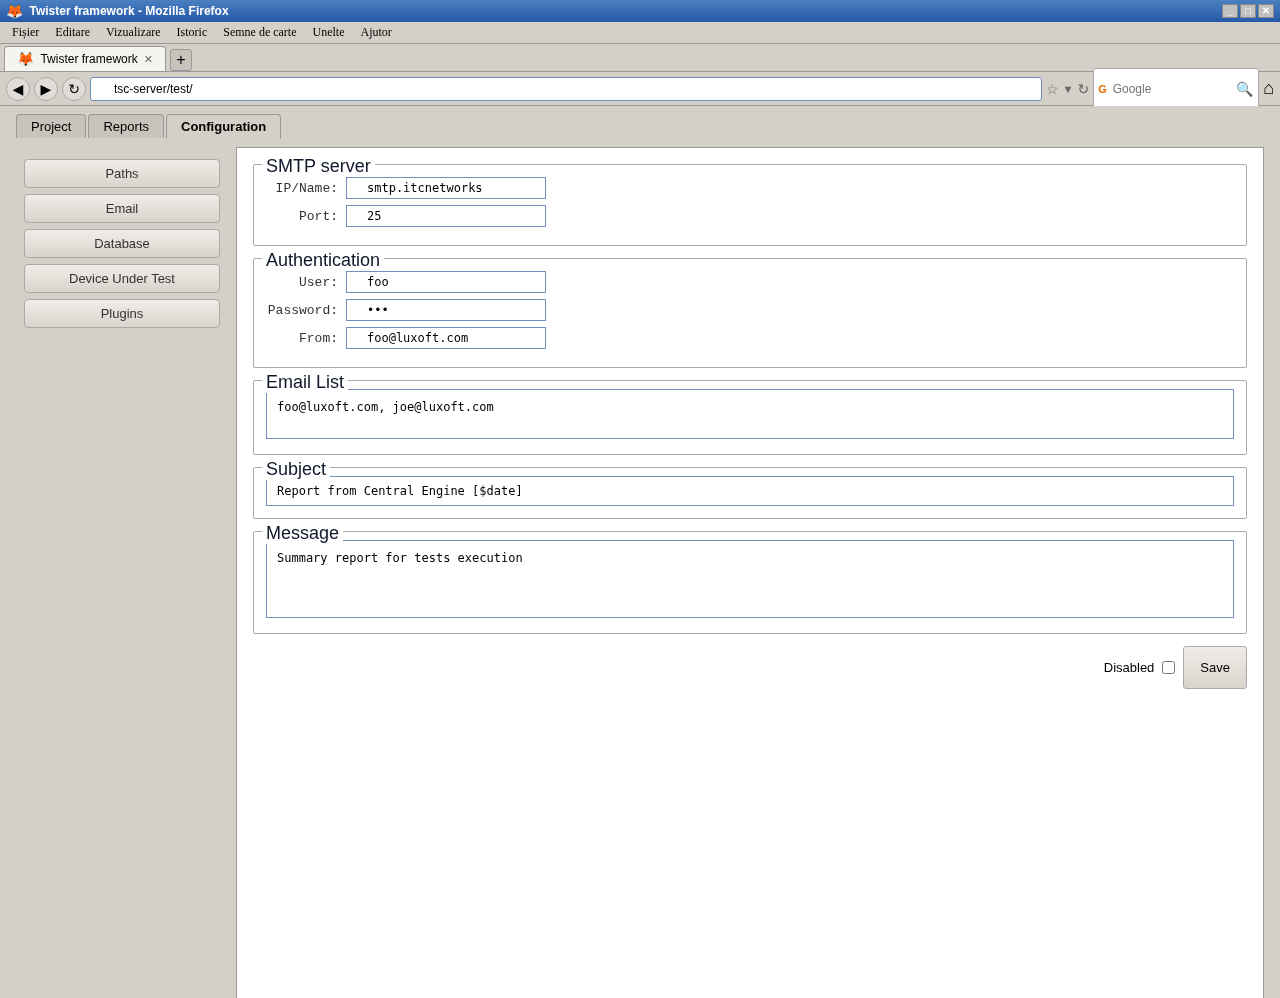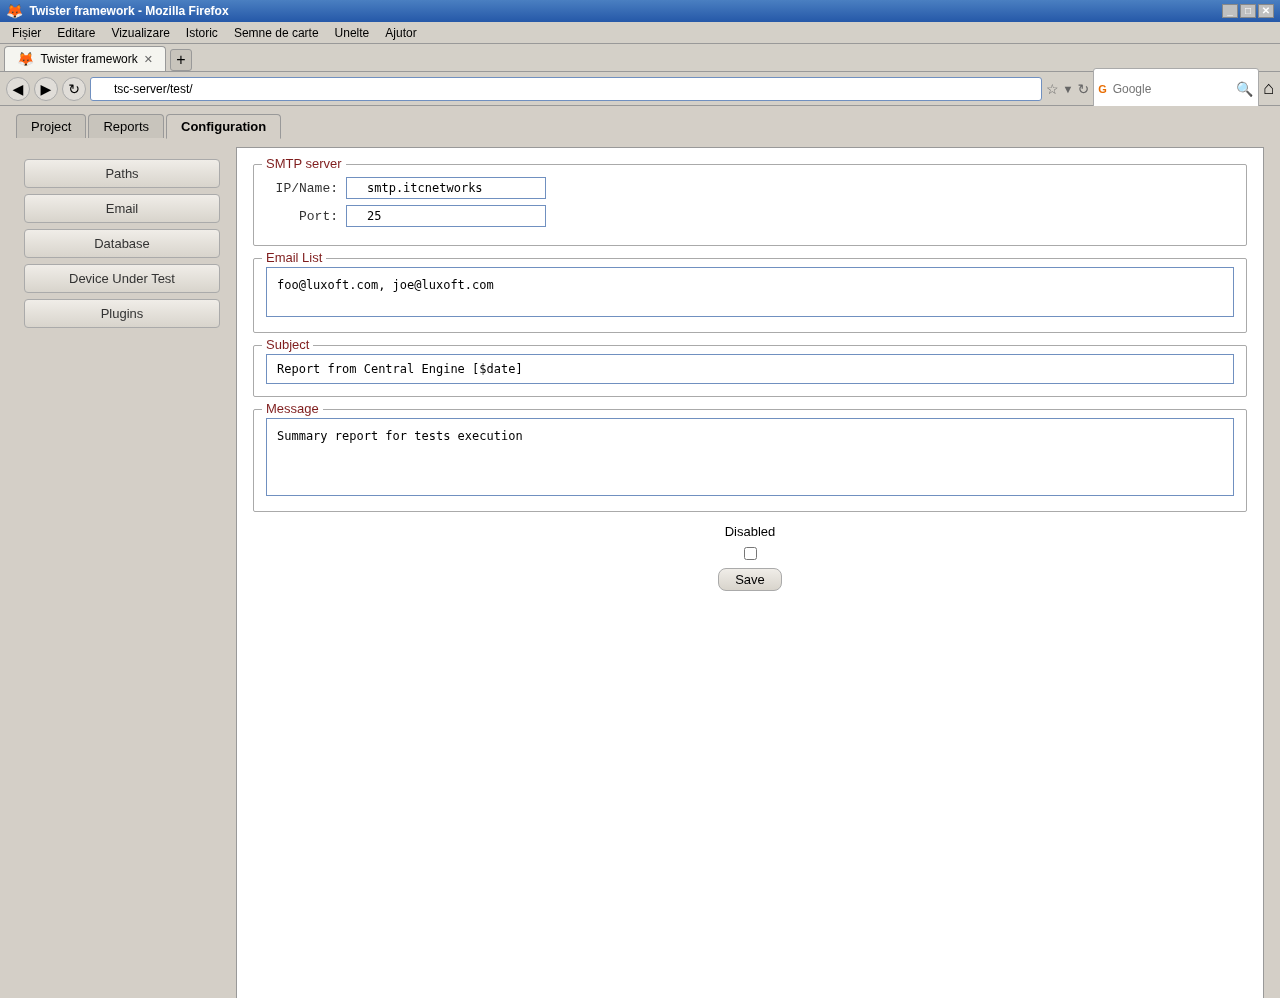--- a/index.html
+++ b/index.html
@@ -28,21 +28,21 @@
     
     #menubar {
       background: #d4d0c8;
       height: 22px;
       display: flex;
       align-items: center;
       padding: 0 4px;
       border-bottom: 1px solid #999;
       font-size: 12px;
     }
-    #menubar span { padding: 2px 8px; cursor: pointer; }
+    #menubar span { padding: 2px 8px; cursor: pointer; font-family: Liberation Serif, serif; }
 
     
     #browser-tabbar {
       background: #d4d0c8;
       height: 28px;
       display: flex;
       align-items: flex-end;
       padding: 0 4px;
       border-bottom: 1px solid #999;
     }
@@ -181,22 +181,22 @@
 
     
     .fieldset-group {
       border: 1px solid #aaa;
       border-radius: 2px;
       margin-bottom: 12px;
       padding: 8px 12px 12px 12px;
       position: relative;
     }
     .fieldset-legend {
-      color: #7f1d1d;
-      font-size: 13px;
+      color: #0f172a;
+      font-size: 18px;
       font-weight: normal;
       background: white;
       padding: 0 4px;
       position: absolute;
       top: -9px;
       left: 8px;
     }
 
     
     .form-row {
@@ -235,28 +235,27 @@
     .email-list-textarea { height: 50px; }
     .subject-input { height: 30px; width: 100%; }
     .message-textarea { height: 78px; }
 
     .footer-row {
       display: flex;
       align-items: center;
       justify-content: flex-end;
       gap: 8px;
       margin-top: 9px;
-      flex-direction: column;
     }
     .footer-row label { font-size: 13px; }
     .save-btn {
       background: linear-gradient(to bottom, #f0ede8, #d8d4cc);
       border: 1px solid #aaa;
-      border-radius: 8px;
-      padding: 3px 16px;
+      border-radius: 3px;
+      padding: 13px 16px;
       cursor: pointer;
       font-size: 13px;
     }
 
     input[type="checkbox"] { cursor: pointer; }
   </style>
 </head>
 <body>
 
 <div id="titlebar">
@@ -329,20 +328,35 @@
         <div class="form-row">
           <span class="form-label">IP/Name:</span>
           <input class="form-input" type="text" value="smtp.itcnetworks" style="">
         </div>
         <div class="form-row">
           <span class="form-label">Port:</span>
           <input class="form-input" type="text" value="25" style="">
         </div>
       </div>
 
+      <div class="fieldset-group">
+        <span class="fieldset-legend">Authentication</span>
+        <div class="form-row">
+          <span class="form-label">User:</span>
+          <input class="form-input" type="text" value="foo" style="">
+        </div>
+        <div class="form-row">
+          <span class="form-label">Password:</span>
+          <input class="form-input" type="password" value="foo" style="">
+        </div>
+        <div class="form-row">
+          <span class="form-label">From:</span>
+          <input class="form-input" type="text" value="foo@luxoft.com" style="">
+        </div>
+      </div>
 
       <div class="fieldset-group">
         <span class="fieldset-legend">Email List</span>
         <textarea class="form-textarea email-list-textarea" style="">foo@luxoft.com, joe@luxoft.com</textarea>
       </div>
 
       <div class="fieldset-group">
         <span class="fieldset-legend">Subject</span>
         <input class="form-textarea subject-input" type="text" value="Report from Central Engine [$date]" style="">
       </div>

